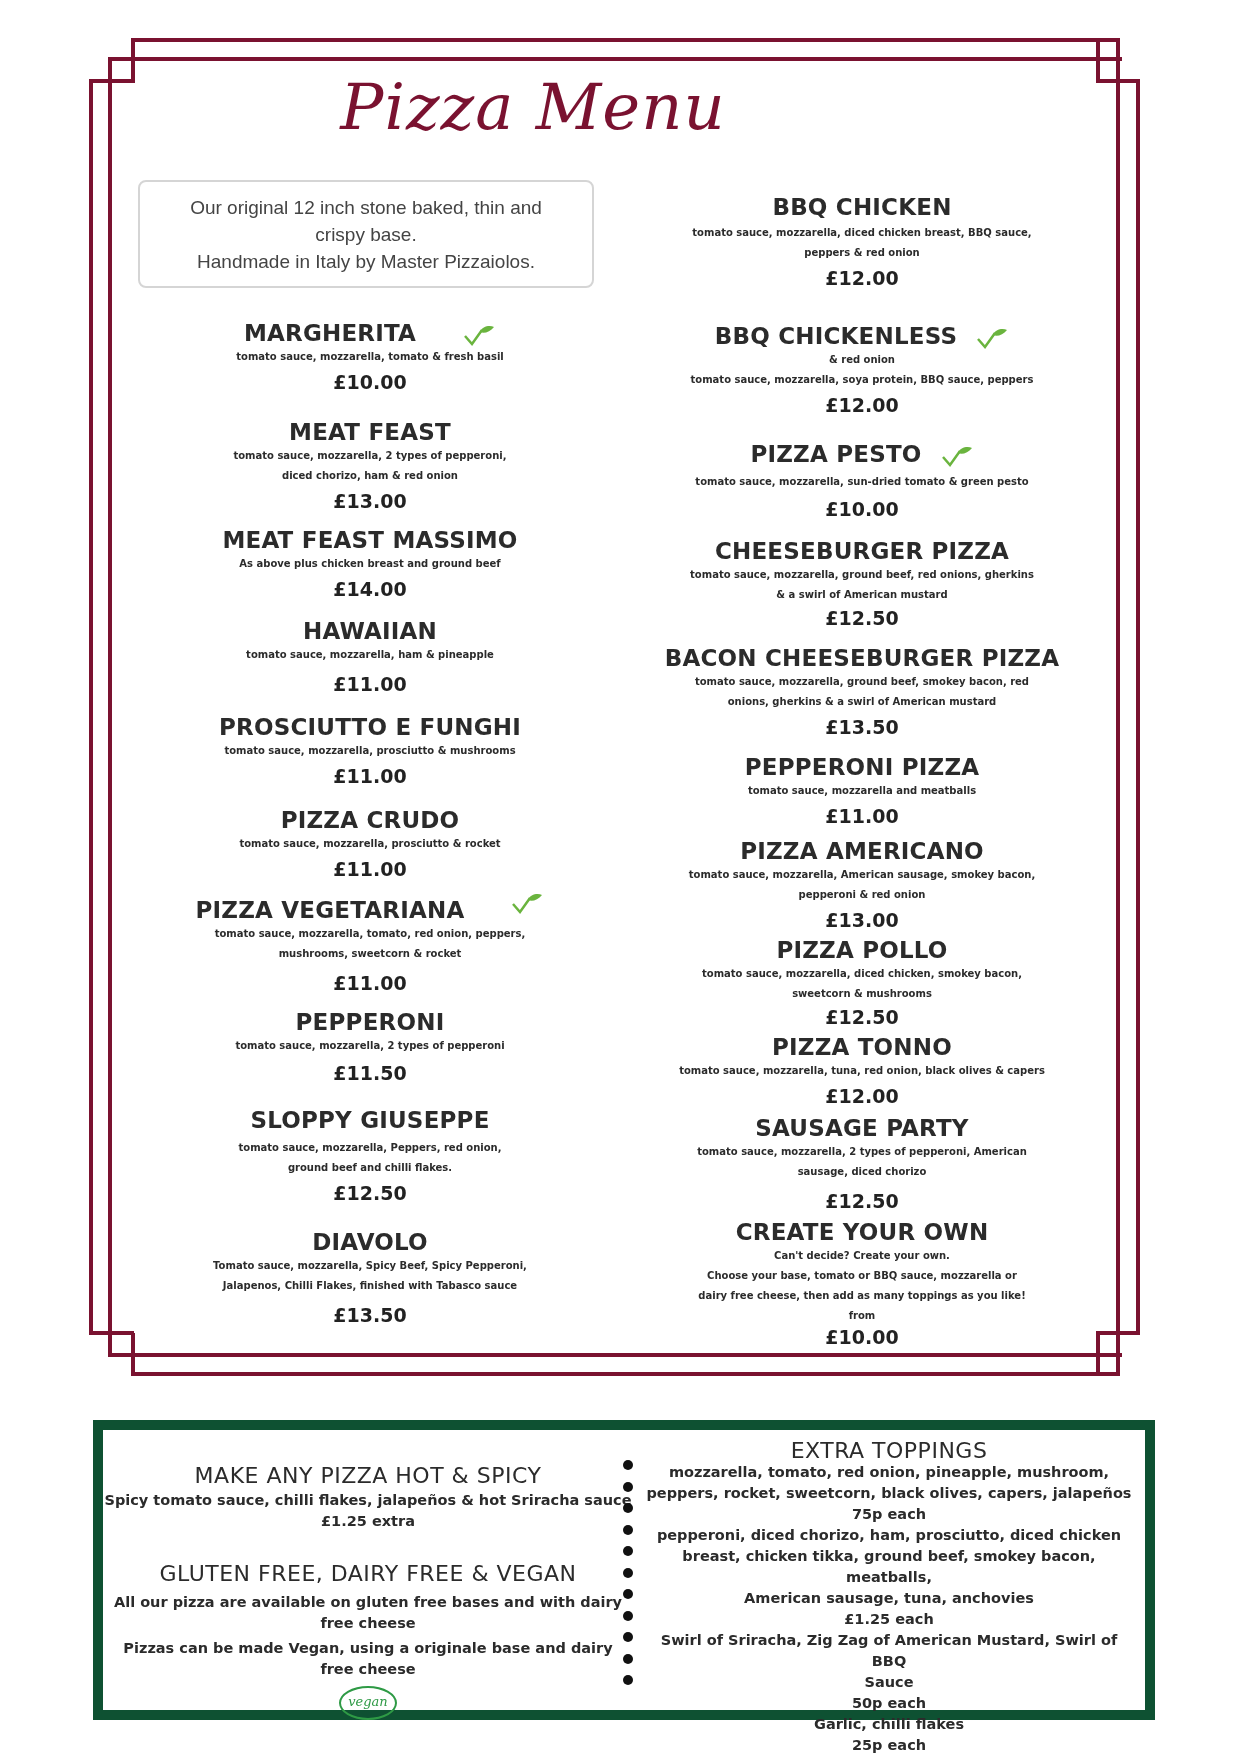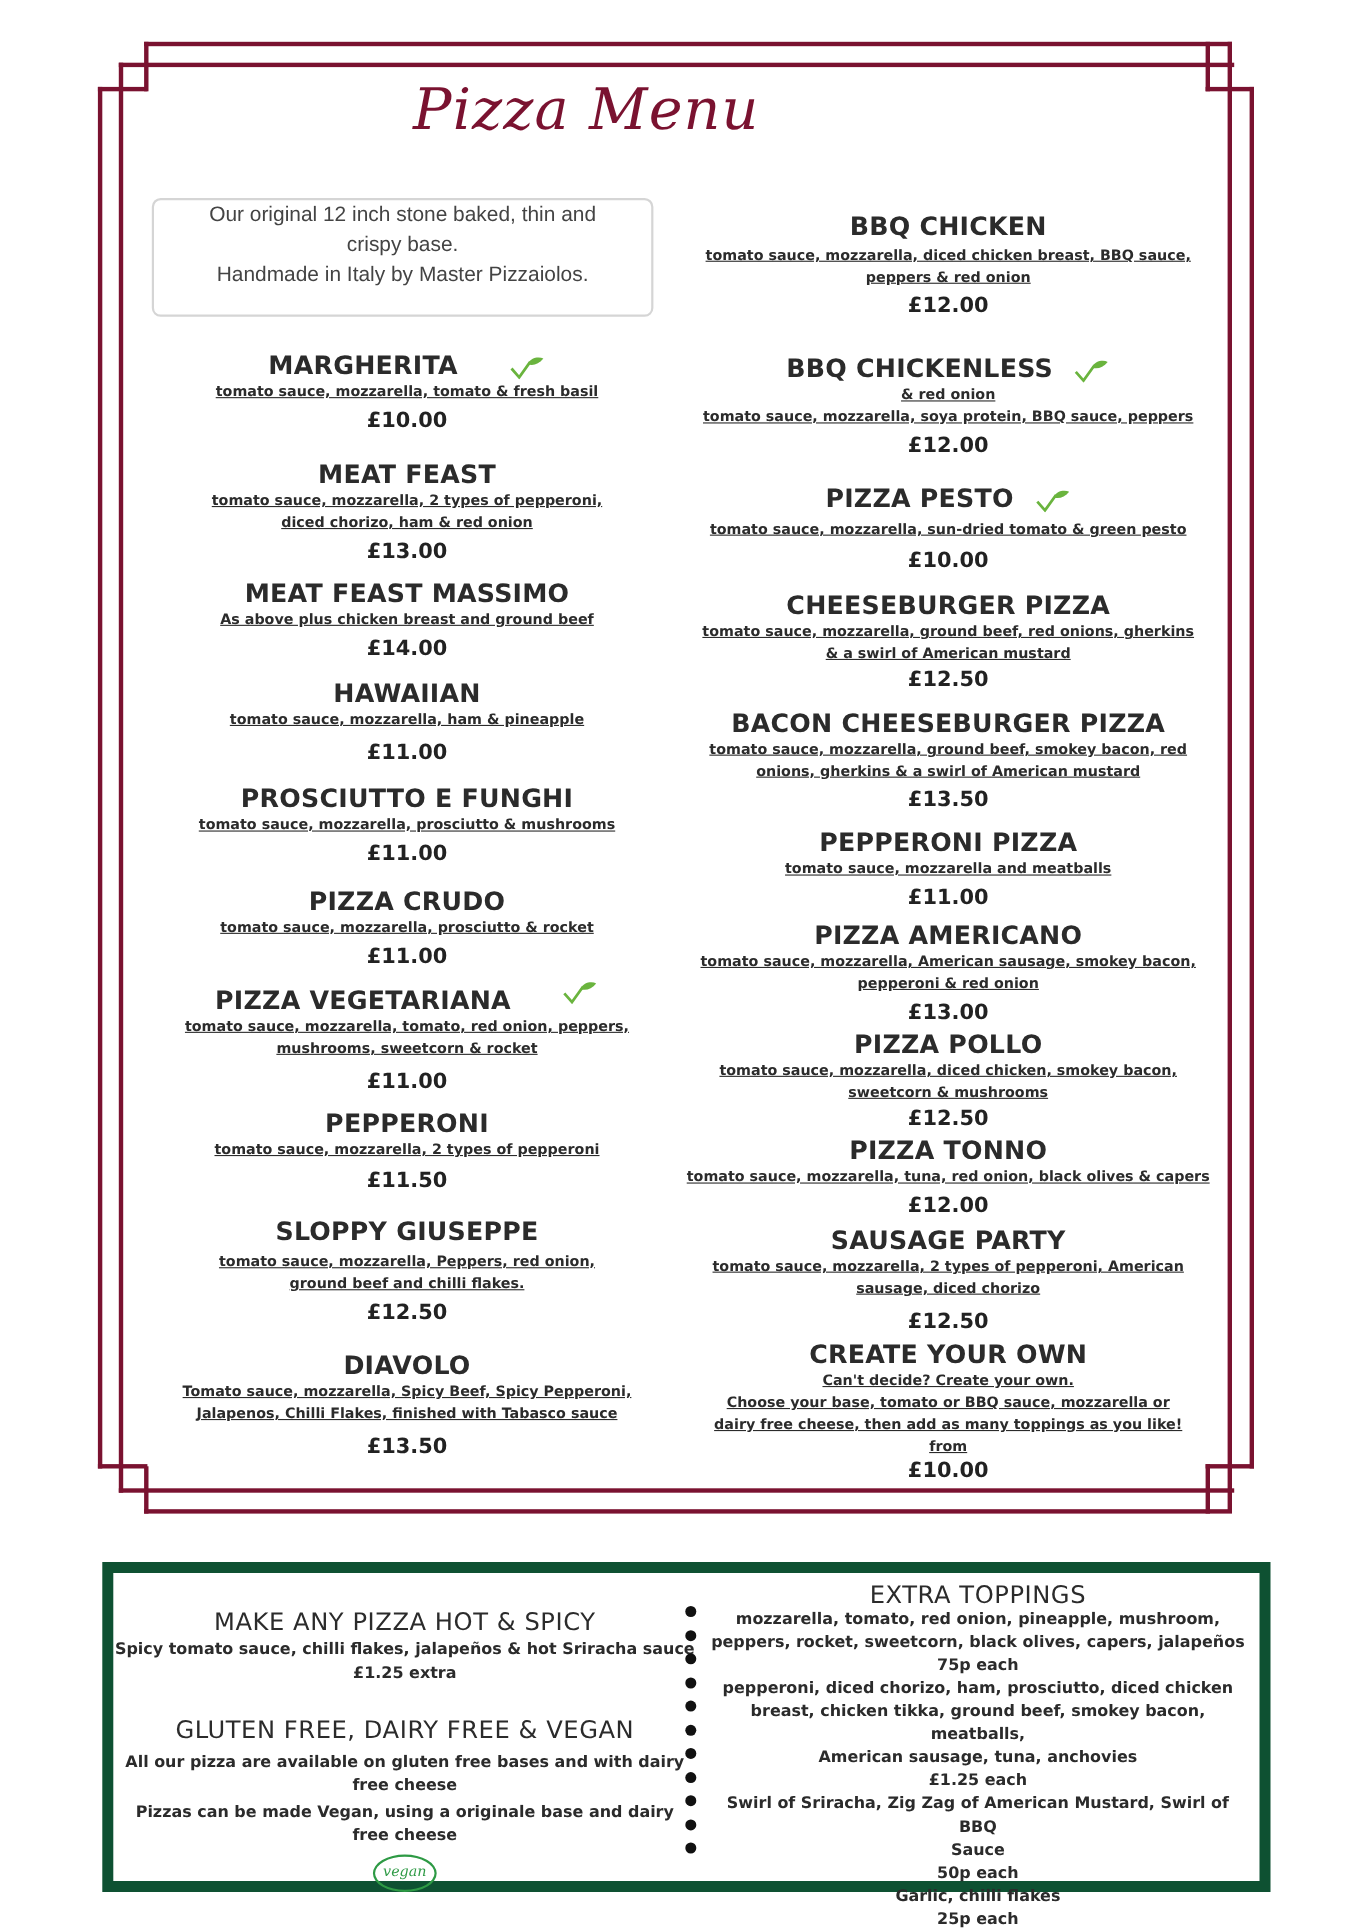--- a/index.html
+++ b/index.html
@@ -1,32 +1,32 @@
 <!DOCTYPE html>
 <html><head>
 <meta charset="utf-8">
 <style>
   html, body { margin:0; padding:0; background:#ffffff; }
   body { width:1241px; height:1755px; position:relative; overflow:hidden; font-family:"DejaVu Sans", sans-serif; color:#2a2a2a; }
   .line { position:absolute; background:#7a1230; }
   .title {
     position:absolute; left:0; width:1066px; top:70px; text-align:center;
-    font-family:"DejaVu Serif", serif; font-style:italic; font-size:52px; color:#7a1230;
+    font-family:"DejaVu Serif", serif; font-style:italic; font-size:64px; color:#7a1230;
     letter-spacing:1px;
   }
   .intro {
     position:absolute; left:138px; top:180px; width:456px; height:108px;
     border:2px solid #d5d5d5; border-radius:8px; box-sizing:border-box;
     text-align:center; font-family:"Liberation Sans", sans-serif; font-size:19px; color:#444;
-    padding-top:0; line-height:27px;
+    padding-top:12px; line-height:27px;
   }
   .col { position:absolute; text-align:center; }
   .item { position:absolute; left:0; right:0; text-align:center; }
   .name { font-family:"DejaVu Sans", sans-serif; font-weight:bold; font-size:23px; color:#2b2b2b; line-height:28px; letter-spacing:0.2px; }
-  .desc { font-family:"DejaVu Sans", sans-serif; font-size:13px; color:#2b2b2b; line-height:20px; font-weight:600;text-decoration:underline; }
+  .desc { font-family:"DejaVu Sans", sans-serif; font-size:10px; color:#2b2b2b; line-height:20px; font-weight:600; }
   .price { font-family:"DejaVu Sans", sans-serif; font-weight:bold; font-size:19px; color:#222; line-height:26px; margin-top:2px; }
   .leaf { display:inline-block; vertical-align:middle; margin-left:46px; width:34px; height:22px; }
   .green-box {
     position:absolute; left:93px; top:1420px; width:1062px; height:300px;
     border:10px solid #0e5132; box-sizing:border-box; background:#fff;
   }
   .g-left { position:absolute; left:0; width:530px; top:0; text-align:center; }
   .g-right { position:absolute; left:540px; width:492px; top:0; text-align:center; }
   .g-head { font-family:"DejaVu Sans", sans-serif; font-size:22px; color:#2b2b2b; line-height:28px; letter-spacing:0.5px; }
   .g-text { font-family:"DejaVu Sans", sans-serif; font-size:14.5px; font-weight:600; color:#2b2b2b; line-height:21px; }

